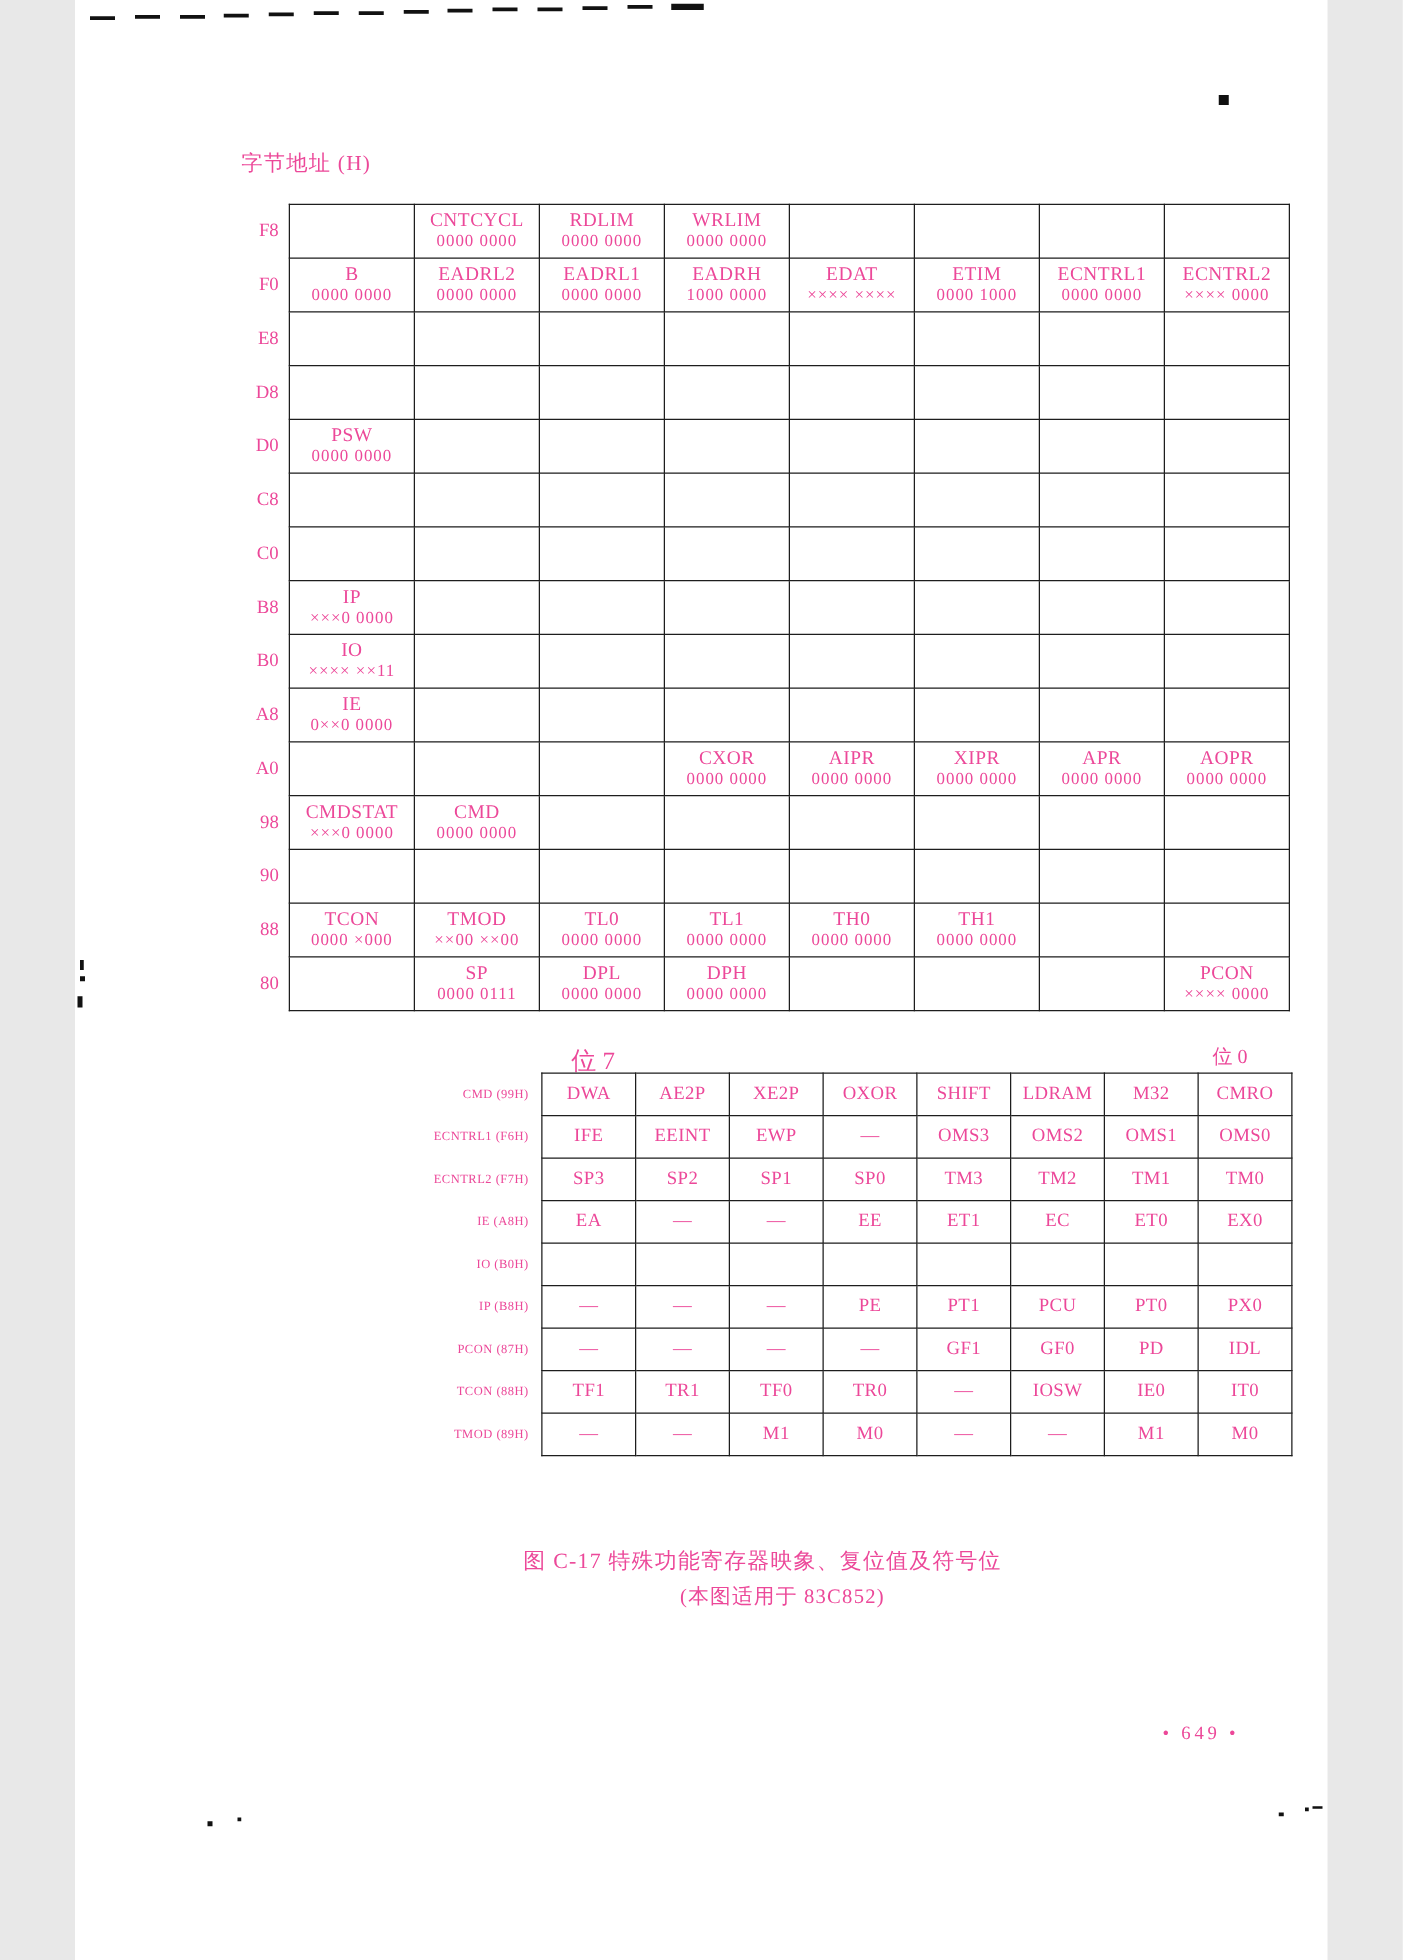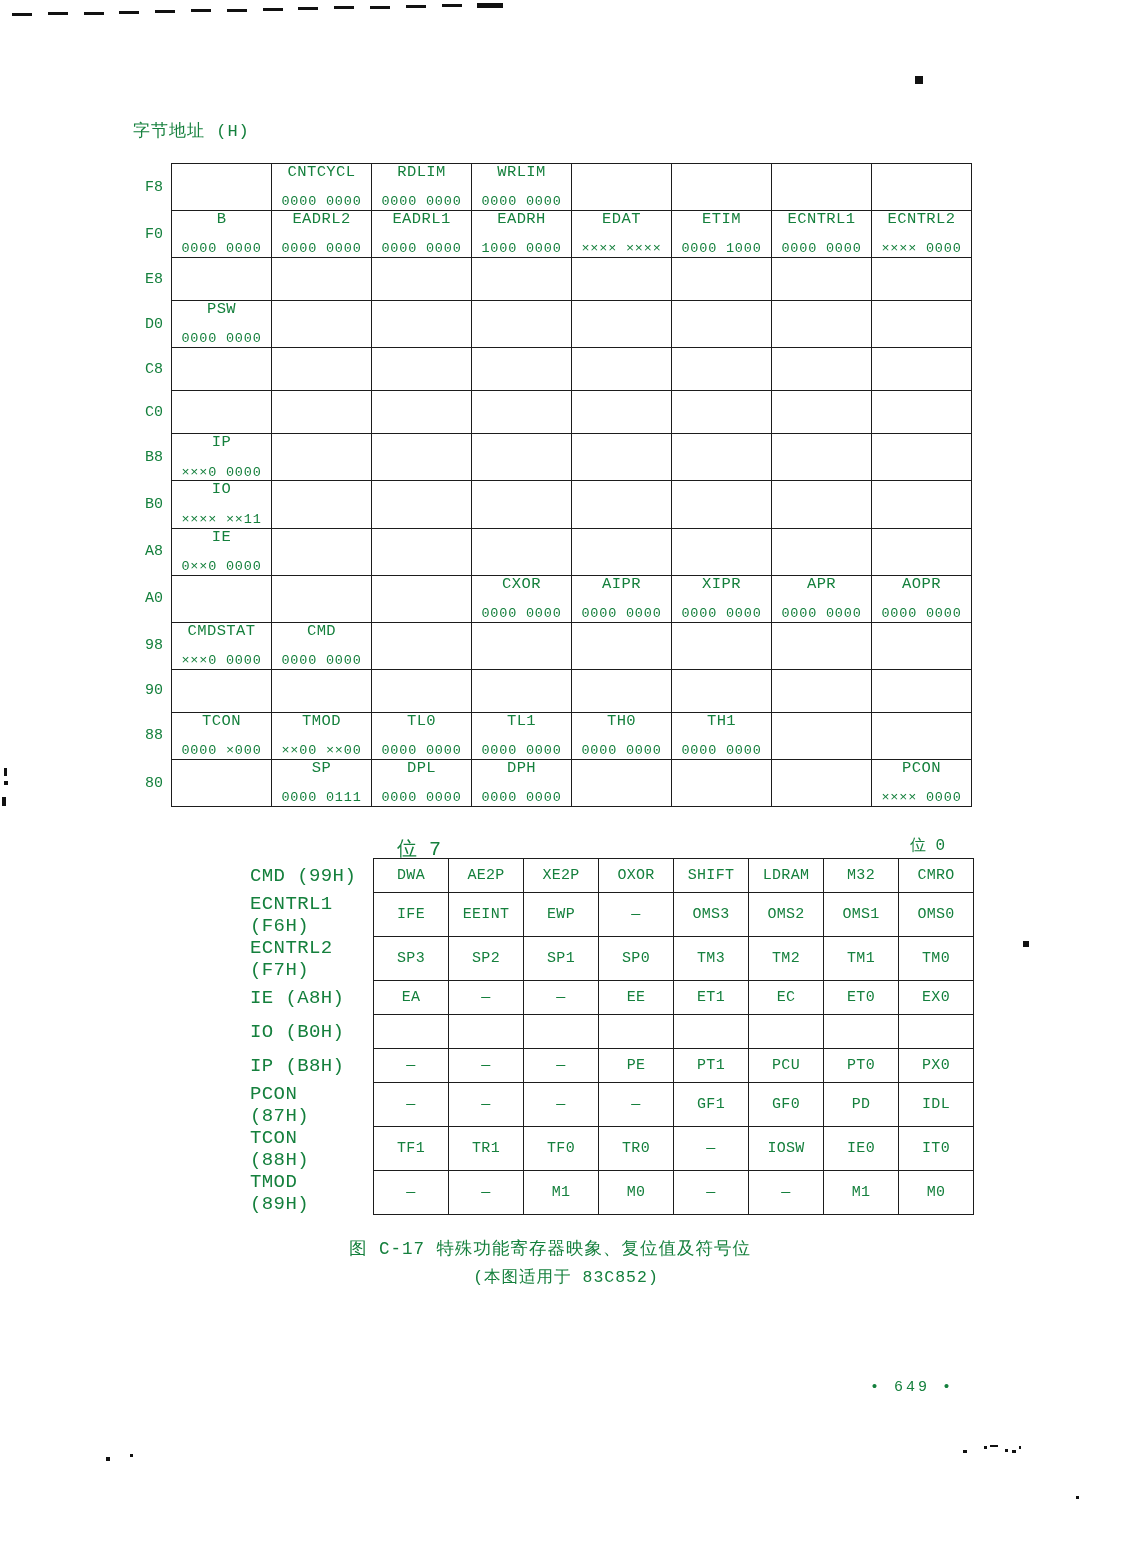--- a/index.html
+++ b/index.html
@@ -1,49 +1,49 @@
 <!DOCTYPE html>
 <html><head>
 <meta charset="utf-8">
 <style>
   html,body{margin:0;padding:0;background:#e8e8e8;}
   .page{
-    position:relative;width:1122px;height:1568px;background:#ffffff;
-    font-family:Liberation Mono, monospace;color:#15803d;
+    position:relative;width:1002px;height:1568px;background:#ffffff;
+    font-family:Liberation Serif, serif;color:#ec4899;
     overflow:hidden;margin:0 auto;
   }
   
   .artifact{position:absolute;background:#111;}
   
   .hdr{position:absolute;left:133px;top:119px;font-size:17px;letter-spacing:1px;}
   
   .sfrwrap{position:absolute;left:133px;top:163px;}
   table{border-collapse:collapse;table-layout:fixed;}
   #maintable td.cell{
     width:99px;height:42px;border:1.6px solid #1d1d1d;
     text-align:center;vertical-align:middle;padding:0;
   }
   #maintable td.rowlabel{
     width:30px;border:none;text-align:right;padding:0 8px 0 0;
     font-size:15px;vertical-align:middle;
   }
   .rn{font-size:15.5px;line-height:1.05;letter-spacing:0.4px;}
-  .rv{font-size:13.5px;line-height:1.1;letter-spacing:0.8px;margin-top:15px;}
+  .rv{font-size:13.5px;line-height:1.1;letter-spacing:0.8px;margin-top:1px;}
   
   .bit7{position:absolute;left:397px;top:835px;font-size:20px;}
   .bit0{position:absolute;left:910px;top:835px;font-size:16px;}
   
   .bitwrap{position:absolute;left:250px;top:858px;}
   #bittable td.bcell{
     width:74px;height:33px;border:1.6px solid #1d1d1d;
     text-align:center;vertical-align:middle;padding:0;font-size:15px;letter-spacing:0.3px;
   }
   #bittable td.blabel{
-    width:113px;border:none;padding:0 10px 0 0;
-    font-size:19px;vertical-align:middle;letter-spacing:0.4px;
+    width:113px;border:none;text-align:right;padding:0 10px 0 0;
+    font-size:10px;vertical-align:middle;letter-spacing:0.4px;
   }
   
   .caption1{position:absolute;left:0;top:1236px;width:1100px;text-align:center;font-size:17.5px;letter-spacing:1px;}
   .caption2{position:absolute;left:16px;top:1266px;width:1100px;text-align:center;font-size:16.5px;letter-spacing:1px;}
   .pagenum{position:absolute;left:870px;top:1379px;font-size:15px;letter-spacing:3px;}
 </style>
 </head>
 <body>
 
 <div class="page">
@@ -144,20 +144,31 @@
             <td class="cell"></td>
             <td class="cell"></td>
             <td class="cell"></td>
             <td class="cell"></td>
             <td class="cell"></td>
             <td class="cell"></td>
             <td class="cell"></td>
             <td class="cell"></td>
           </tr>
           <tr>
+            <td class="rowlabel">D8</td>
+            <td class="cell"></td>
+            <td class="cell"></td>
+            <td class="cell"></td>
+            <td class="cell"></td>
+            <td class="cell"></td>
+            <td class="cell"></td>
+            <td class="cell"></td>
+            <td class="cell"></td>
+          </tr>
+          <tr>
             <td class="rowlabel">D0</td>
             <td class="cell">
               <div class="rn">PSW</div>
               <div class="rv">0000 0000</div>
             </td>
             <td class="cell"></td>
             <td class="cell"></td>
             <td class="cell"></td>
             <td class="cell"></td>
             <td class="cell"></td>

